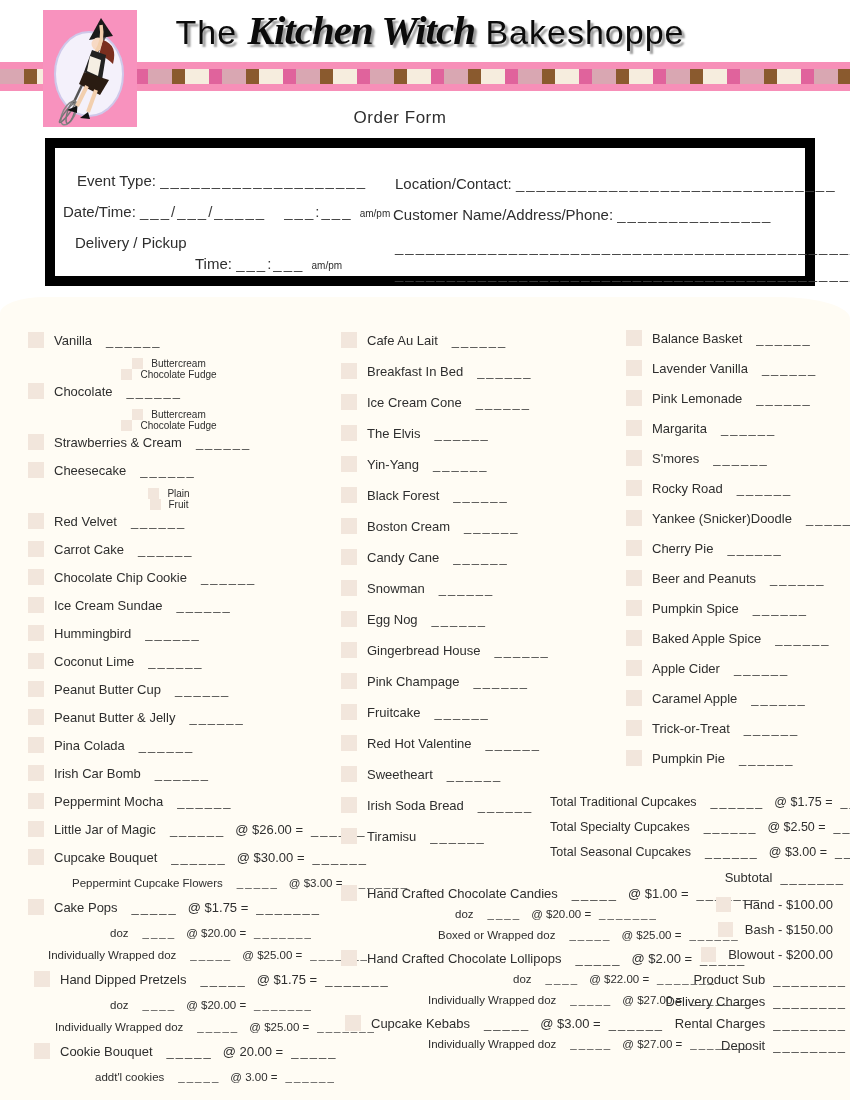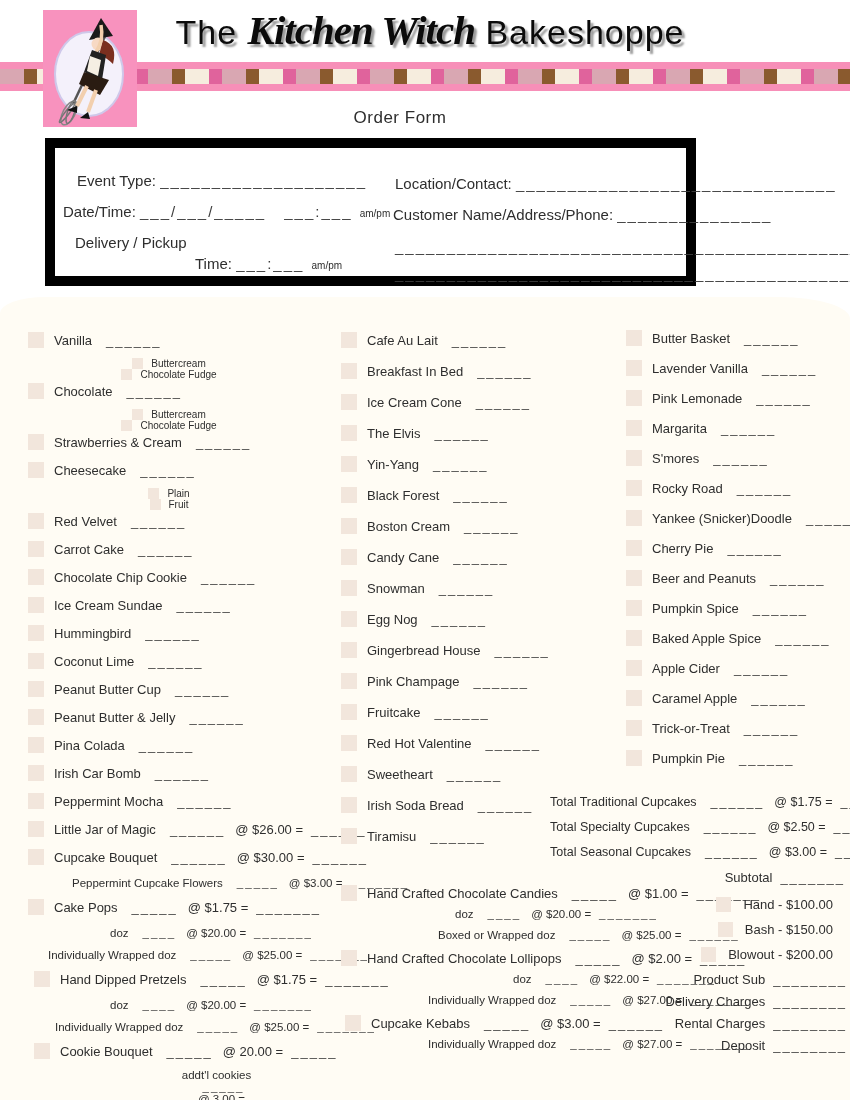--- a/index.html
+++ b/index.html
@@ -18,21 +18,21 @@
                  font-size:41px;letter-spacing:-1px;padding:0 6px;}
   .ribbon{position:absolute;left:0;top:62px;width:850px;height:29px;background:var(--ribbon-band);z-index:1;}
   .ribbon .strip{position:absolute;left:0;right:0;top:7px;bottom:7px;
      background:repeating-linear-gradient(90deg,
         var(--square-rose) 0 24px, var(--square-brown) 24px 37px,
         var(--square-cream) 37px 61px, var(--square-pink) 61px 74px);}
   .order-form-title{position:absolute;left:0;top:108px;width:800px;text-align:center;
         font-size:17px;letter-spacing:.5px;}
 
   
-  .details-box{position:absolute;left:45px;top:138px;width:651px;height:148px;box-sizing:border-box;
+  .details-box{position:absolute;left:45px;top:138px;width:770px;height:148px;box-sizing:border-box;
         border:10px solid #000;background:#fff;z-index:2;}
   .field{position:absolute;font-size:15px;white-space:nowrap;}
   .field .sm{font-size:10px;margin-left:3px;}
   .blank{letter-spacing:2px;color:#3c3c3c;}
 
   
   .col{position:absolute;white-space:nowrap;}
   .col1{left:20px;top:330px;width:318px;}
   .col2{left:333px;top:330px;width:380px;}
   .col3{left:618px;top:328px;width:232px;}
@@ -298,21 +298,21 @@
         <span class="price">@ $25.00 =</span>
         <span class="blank total">_______</span>
       </div>
       <div class="row main" style="padding-left: 14px;">
         <span class="cb"></span>
         <span>Cookie Bouquet</span>
         <span class="blank qty">_____</span>
         <span class="price">@ 20.00 =</span>
         <span class="blank total">_____</span>
       </div>
-      <div class="row sub" style="padding-left: 75px; flex-direction: column;">
+      <div class="row sub" style="padding-left: 75px;">
         <span>addt'l cookies</span>
         <span class="blank qty">_____</span>
         <span class="price">@ 3.00 =</span>
         <span class="blank total">______</span>
       </div>
     </div>
   <div class="col col2 flavor-col">
       <div class="row main">
         <span class="cb"></span>
         <span>Cafe Au Lait</span>
@@ -447,21 +447,21 @@
       <div class="row sub" style="padding-left: 95px;">
         <span>Individually Wrapped doz</span>
         <span class="blank qty">_____</span>
         <span class="price">@ $27.00 =</span>
         <span class="blank total">_______</span>
       </div>
     </div>
   <div class="col col3 flavor-col">
       <div class="row main">
         <span class="cb"></span>
-        <span>Butter Basket</span>
+        <span>Balance Basket</span>
         <span class="blank qty">______</span>
       </div>
       <div class="row main">
         <span class="cb"></span>
         <span>Lavender Vanilla</span>
         <span class="blank qty">______</span>
       </div>
       <div class="row main">
         <span class="cb"></span>
         <span>Pink Lemonade</span>

